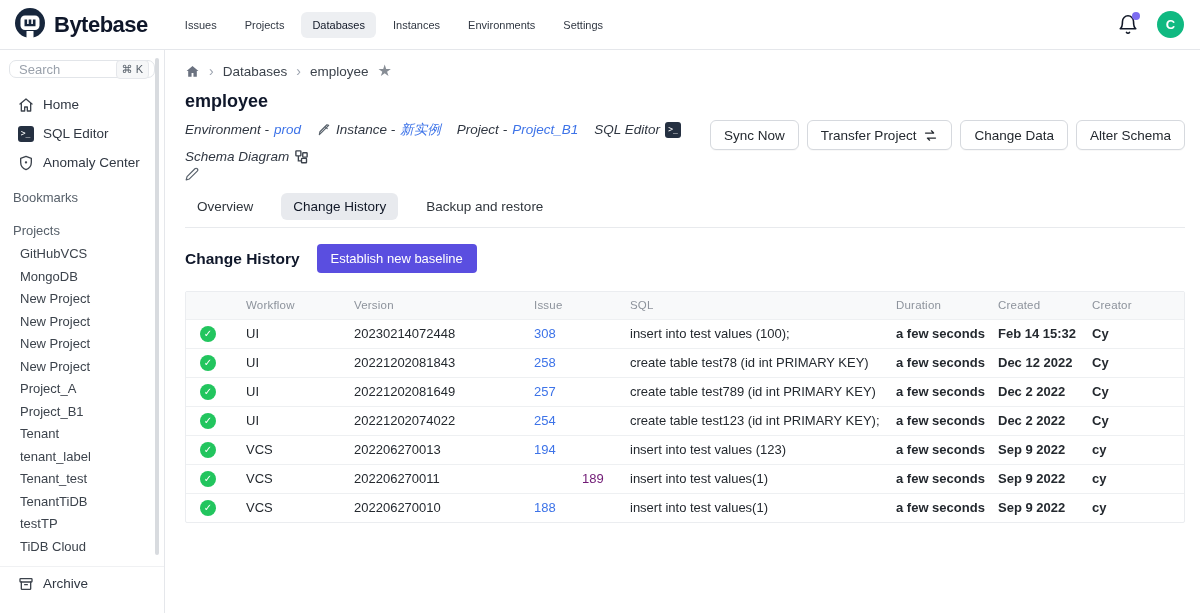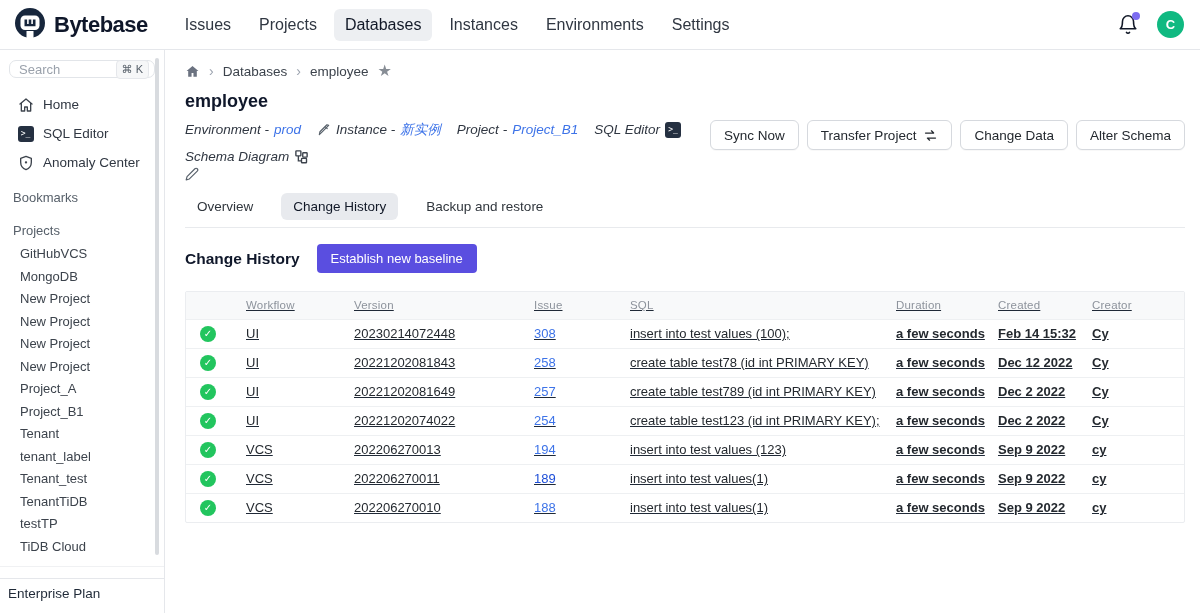--- a/index.html
+++ b/index.html
@@ -10,21 +10,21 @@
   }
   
   .topnav {
     height: 50px; display: flex; align-items: center;
     padding: 0 16px 0 14px; border-bottom: 1px solid #e5e7eb; background: #fff;
   }
   .brand { display: flex; align-items: center; gap: 8px; cursor: pointer; }
   .brand-text { font-size: 22px; font-weight: 800; color: #0f172a; letter-spacing: -0.5px; }
   .nav-items { display: flex; align-items: center; gap: 6px; margin-left: 26px; }
   .nav-item {
-    padding: 7px 11px; font-size: 16px; color: #303742; border-radius: 6px;
+    padding: 7px 11px; font-size: 11px; color: #303742; border-radius: 6px;
     cursor: pointer; text-decoration: none; white-space: nowrap;
   }
   .nav-item.active { background: #edeff2; color: #111827; }
   .topnav-right { margin-left: auto; display: flex; align-items: center; gap: 18px; }
   .bell-wrap { position: relative; width: 22px; height: 22px; cursor: pointer; }
   .bell-dot {
     position: absolute; top: -2px; right: -1px; width: 8px; height: 8px;
     border-radius: 50%;
   }
   .avatar {
@@ -101,21 +101,21 @@
   .tab.active { background: #e8eaee; color: #111827; }
   
   .section-row { margin-top: 16px; display: flex; align-items: center; gap: 17px; }
   .section-heading { font-size: 15.5px; font-weight: 700; color: #0f172a; }
   .primary-btn {
     height: 29px; padding: 0 14px; border: none; border-radius: 4px; color: #fff;
     font-family: inherit; font-size: 13px; font-weight: 500; cursor: pointer;
   }
   
   .history-table-wrap { margin-top: 18px; border: 1px solid #ebedf0; border-radius: 2px; }
-  table.history { width: 100%; border-collapse: collapse; text-decoration: underline; }
+  table.history { width: 100%; border-collapse: collapse; }
   table.history th {
     background: #f8f9fa; height: 27px; text-align: left; font-weight: 500;
     font-size: 11.5px; color: #8d939c; letter-spacing: 0.2px; padding: 0 4px;
   }
   table.history td {
     height: 29px; border-top: 1px solid #eef0f2; font-size: 13px; color: #24292f; padding: 0 4px;
   }
   table.history td.c-status { padding-left: 14px; }
   .check-circle {
     width: 16px; height: 16px; border-radius: 50%; display: inline-flex;
@@ -218,21 +218,20 @@
       <span class="side-icon">
         <svg width="16" height="16" viewBox="0 0 24 24" fill="none" stroke="#3c434c" stroke-width="2" stroke-linecap="round" stroke-linejoin="round">
             <rect x="3" y="4" width="18" height="5" rx="1"></rect>
             <path d="M5 9v10a1 1 0 0 0 1 1h12a1 1 0 0 0 1-1V9"></path>
             <path d="M10 13h4"></path>
           </svg>
       </span>
       <span>Archive</span>
     </div>
 
-    <div class="plan-row">Enterprise Plan</div>
     <div class="side-scrollthumb"></div>
   </aside>
 
   <main class="main">
 
     <div class="breadcrumb">
       <span class="icon-inline">
         <svg width="15" height="15" viewBox="0 0 24 24" fill="#6b7280">
             <path d="M12 3 2.5 11h2.6v9.5h5.4v-6h3v6h5.4V11h2.6z"></path>
           </svg>
@@ -402,21 +401,21 @@
               <td class="c-sql">insert into test values (123)</td>
               <td class="c-duration">a few seconds</td>
               <td class="c-created">Sep 9 2022</td>
               <td class="c-creator">cy</td>
             </tr>
 
             <tr>
               <td class="c-status"><span class="check-circle" style="background: rgb(34, 197, 94);">✓</span></td>
               <td class="c-workflow">VCS</td>
               <td class="c-version">202206270011</td>
-              <td class="c-issue"><a style="color: #1d4ed8;">189</a></td>
+              <td class="c-issue"><a style="color: #701a75; margin-left: 48px;">189</a></td>
               <td class="c-sql">insert into test values(1)</td>
               <td class="c-duration">a few seconds</td>
               <td class="c-created">Sep 9 2022</td>
               <td class="c-creator">cy</td>
             </tr>
 
             <tr>
               <td class="c-status"><span class="check-circle" style="background: rgb(34, 197, 94);">✓</span></td>
               <td class="c-workflow">VCS</td>
               <td class="c-version">202206270010</td>

